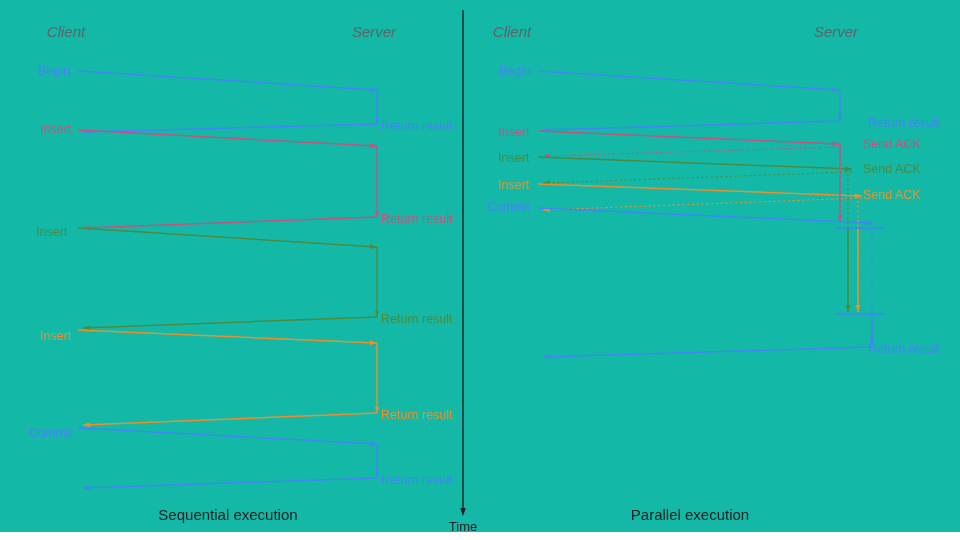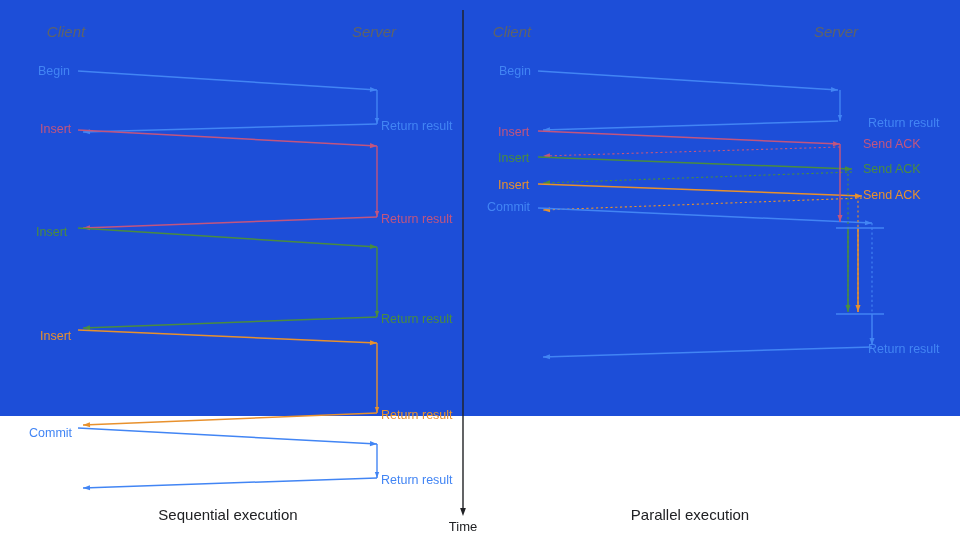--- a/index.html
+++ b/index.html
@@ -2,21 +2,21 @@
 <html><head>
 <meta charset="utf-8">
 <title>Sequential vs Parallel execution</title>
 <style>
   html,body{margin:0;padding:0;background:#ffffff;}
   body{
     width:960px;height:540px;overflow:hidden;
     font-family:"Liberation Sans","DejaVu Sans",sans-serif;
     -webkit-font-smoothing:antialiased;
   }
-  #stage{position:relative;width:960px;height:416px;background:#1d4ed8;}
+  #stage{position:relative;width:960px;height:532px;background:#14b8a6;}
   svg{display:block;}
   .lane-header{font-style:italic;font-size:15px;fill:#5f6368;}
   .msg-label{font-size:12.5px;}
   .caption{font-size:15px;fill:#202124;}
   .axis-label{font-size:13px;fill:#202124;}
   .axis-line{stroke:#202124;stroke-width:1.4;fill:none;}
   .flow{fill:none;stroke-linecap:butt;stroke-linejoin:miter;}
   .flow.dotted{stroke-dasharray:2.2 2.6;}
 </style>
 </head>

